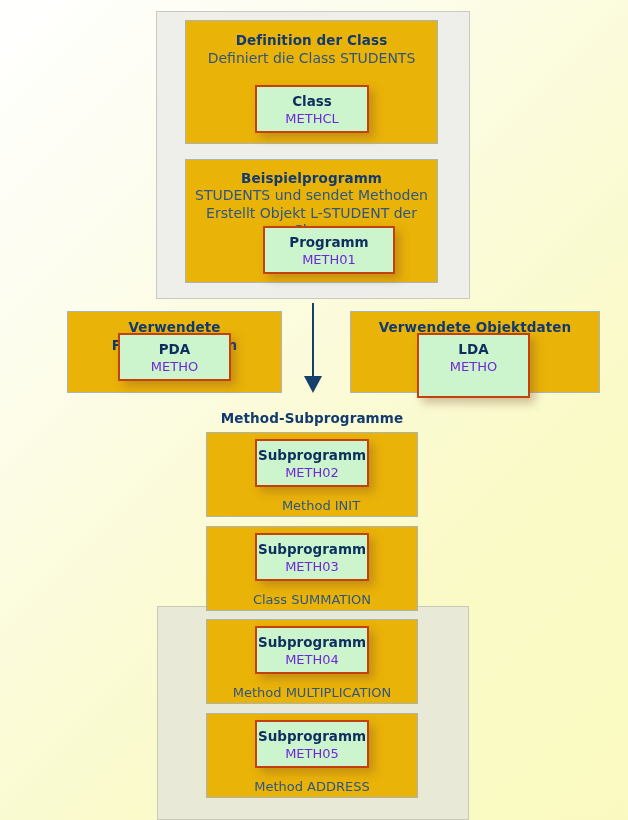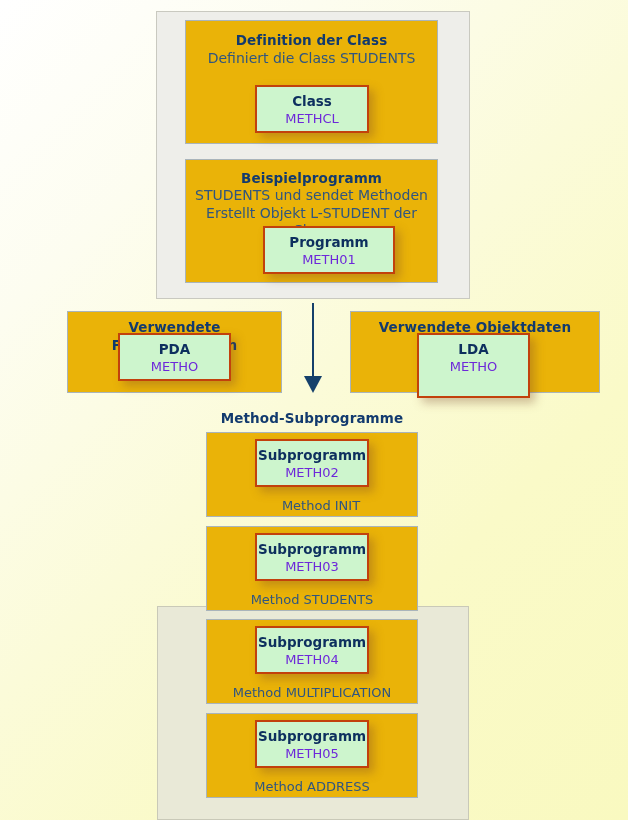--- a/index.html
+++ b/index.html
@@ -144,21 +144,21 @@
   <div class="g-ttl" style="margin-top:6px;">Subprogramm</div>
   <div class="g-sub">METH02</div>
 </div>
 <div class="caption" style="position:absolute; left:206px; top:497px; width:212px; text-align:center;padding-left:9px;">Method INIT</div>
 
 <div class="panel-gray" style="left:206px; top:526px; width:212px; height:85px;"></div>
 <div class="greenbox" style="left:255px; top:533px; width:114px; height:48px;">
   <div class="g-ttl" style="margin-top:6px;">Subprogramm</div>
   <div class="g-sub">METH03</div>
 </div>
-<div class="caption" style="position:absolute; left:206px; top:591px; width:212px; text-align:center;">Method STUDENTS</div>
+<div class="caption" style="position:absolute; left:206px; top:591px; width:212px; text-align:center;">Class SUMMATION</div>
 
 <div class="panel-gray" style="left:206px; top:619px; width:212px; height:85px;"></div>
 <div class="greenbox" style="left:255px; top:626px; width:114px; height:48px;">
   <div class="g-ttl" style="margin-top:6px;">Subprogramm</div>
   <div class="g-sub">METH04</div>
 </div>
 <div class="caption" style="position:absolute; left:206px; top:684px; width:212px; text-align:center;">Method MULTIPLICATION</div>
 
 <div class="panel-gray" style="left:206px; top:713px; width:212px; height:85px;"></div>
 <div class="greenbox" style="left:255px; top:720px; width:114px; height:48px;">

